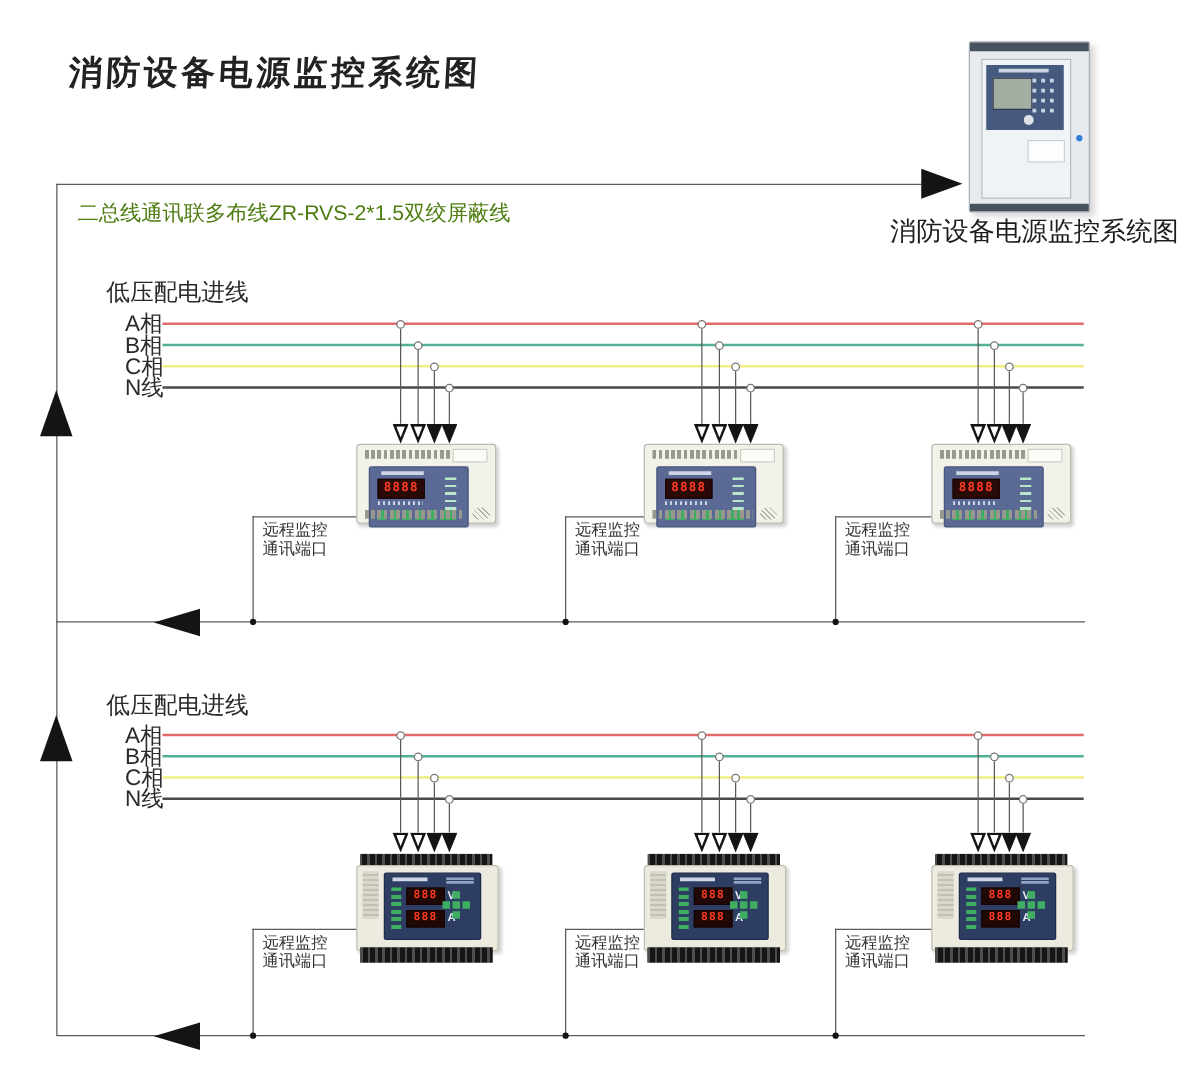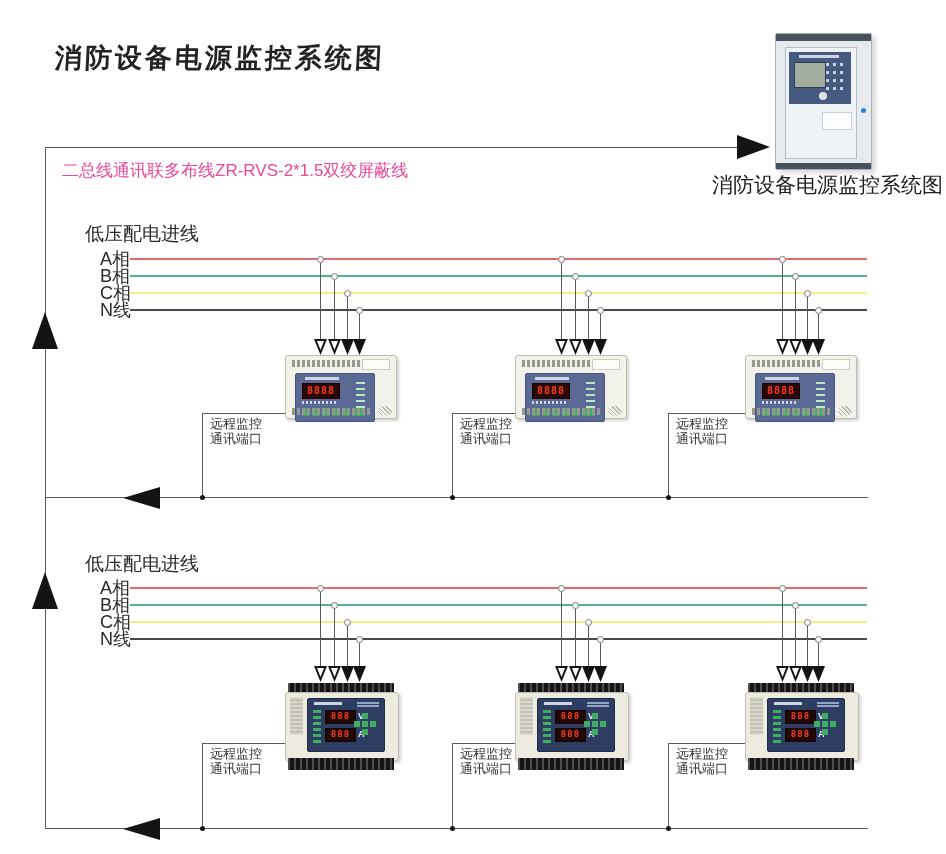--- a/index.html
+++ b/index.html
@@ -111,21 +111,21 @@
       </div>
       <div class="host-slot"></div>
     </div>
     <div class="host-led"></div>
     <div class="host-bot"></div>
   </div>
   <div class="hostlbl">消防设备电源监控系统图</div>
 
   <div class="hline" style="left:45px;top:147px;width:692px;"></div>
   <div class="ar-right" style="left:737px;top:135px;"></div>
-  <div class="wiring" style="color:#ec4899;">二总线通讯联多布线ZR-RVS-2*1.5双绞屏蔽线</div>
+  <div class="wiring" style="color:#4d7c0f;">二总线通讯联多布线ZR-RVS-2*1.5双绞屏蔽线</div>
 
   <div class="vline" style="left:45px;top:147px;height:681px;"></div>
   <div class="ar-up" style="left:32px;top:312px;"></div>
   <div class="ar-up" style="left:32px;top:572px;"></div>
 
   <div class="sec" style="top:220px;">
     <div class="sec-header">低压配电进线</div>
     <div class="ph-label" style="top:27px;">A相</div>
     <div class="ph-label" style="top:44px;">B相</div>
     <div class="ph-label" style="top:61px;">C相</div>

